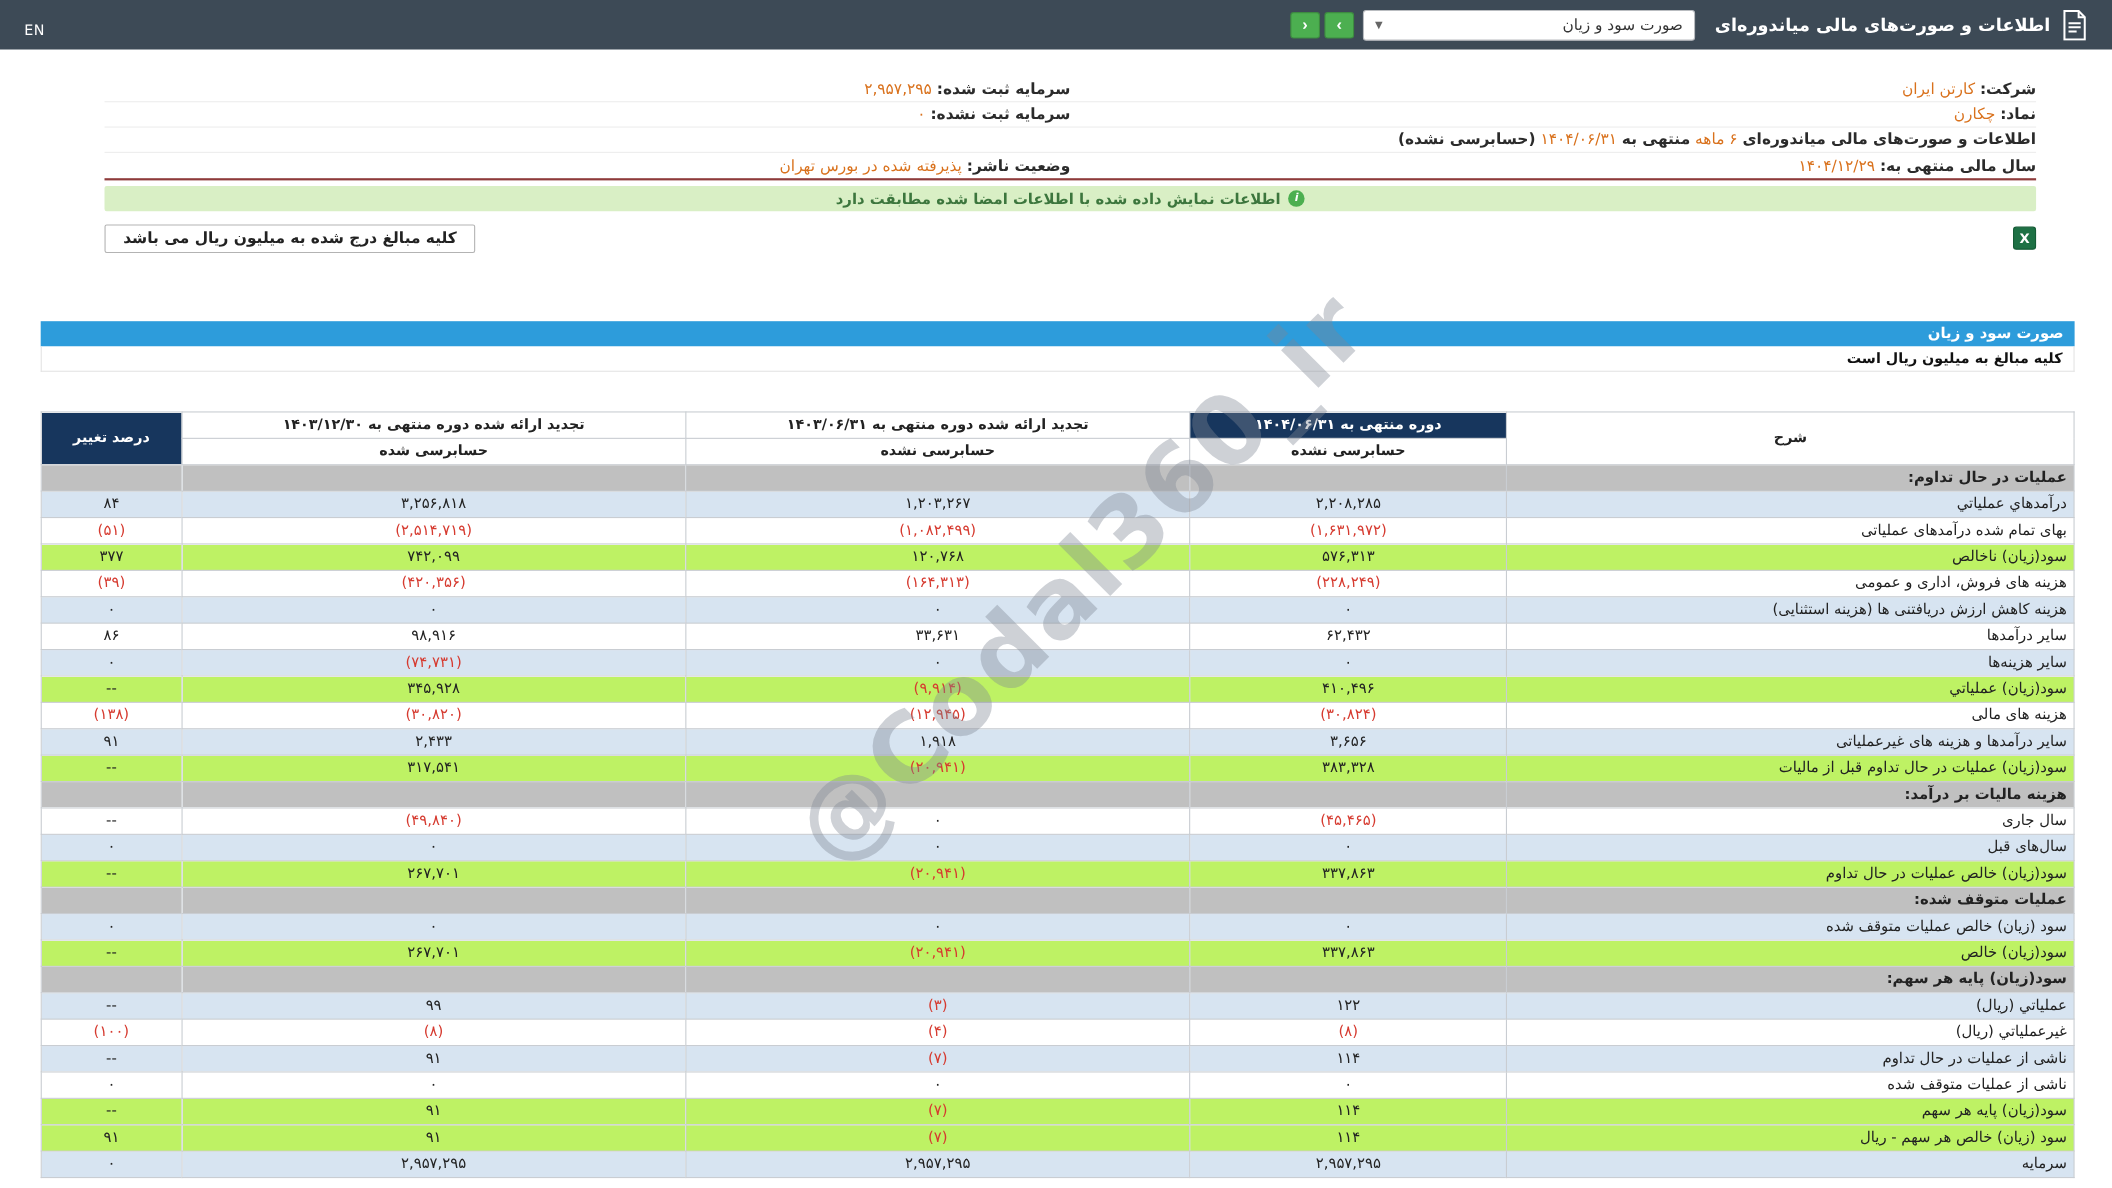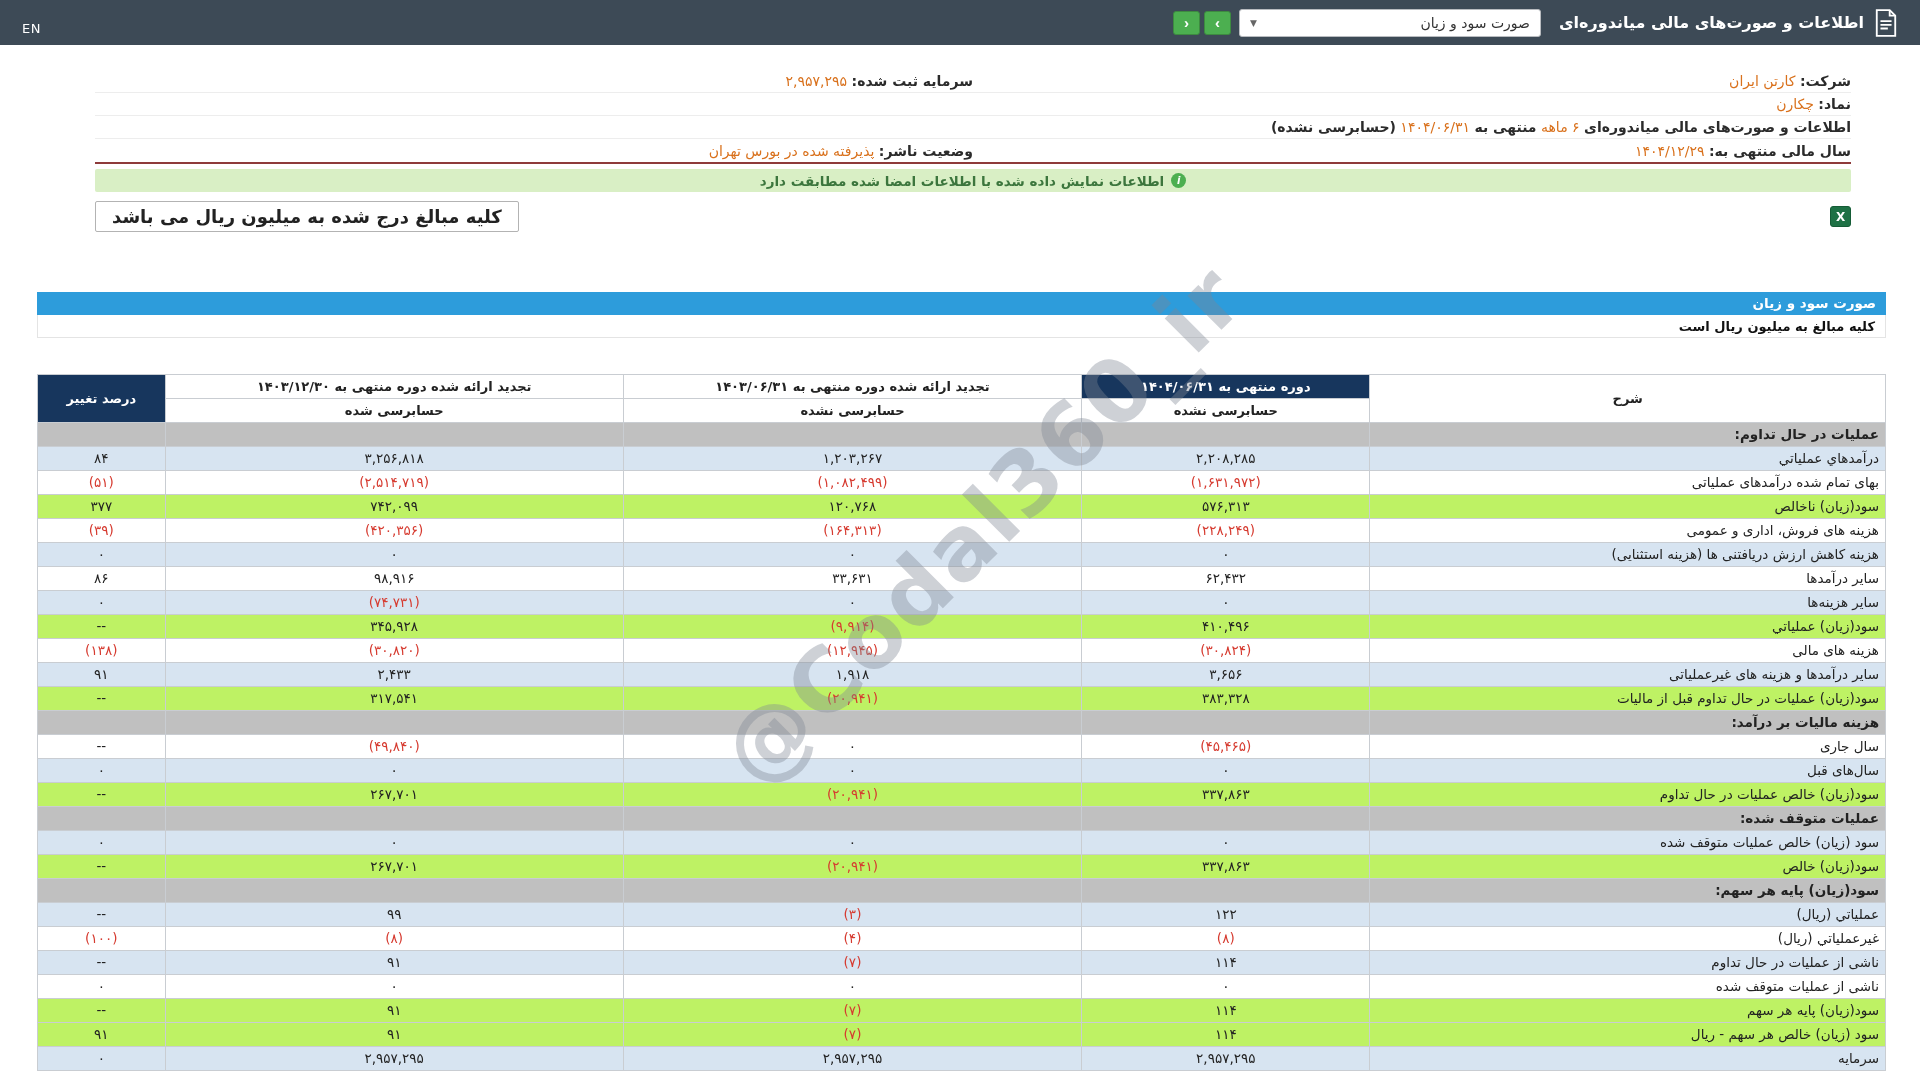--- a/index.html
+++ b/index.html
@@ -35,21 +35,21 @@
   .info-icon { width:15px; height:15px; border-radius:50%; background:#4caf50; color:#fff;
                font-size:10px; font-weight:bold; display:flex; align-items:center; justify-content:center;
                font-style:italic; }
 
   
   .toolbar { margin:11px 69px 0 95px; height:27px; display:flex; align-items:center; }
   .excel-icon { width:21px; height:21px; background:#1e7145; border:1px solid #155c36; border-radius:3px;
                 color:#fff; font-size:12px; font-weight:bold; display:flex; align-items:center;
                 justify-content:center; cursor:pointer; }
   .unit-box { margin-inline-start:auto; border:1px solid #b3b3b3; background:#fff; border-radius:2px;
-              padding:4px 16px; font-size:18px; font-weight:bold; color:#222; white-space:nowrap; }
+              padding:4px 16px; font-size:14px; font-weight:bold; color:#222; white-space:nowrap; }
 
   
   .stmt-header { margin:62px 34px 0 37px; height:23px; line-height:23px; background:#2d9cdb;
                  color:#fff; font-weight:bold; font-size:13.5px; padding:0 10px; }
   .stmt-subtitle { margin:0 34px 0 37px; height:23px; line-height:23px; background:#fff;
                    border:1px solid #e4e4e4; border-top:none; font-weight:bold; font-size:13px;
                    color:#111; padding:0 10px;text-align:right; }
 
   
   .table-wrap { position:relative; margin:36px 34px 0 37px; }
@@ -101,20 +101,24 @@
     </div>
     <div class="info-cell">
       <span class="lbl">سرمایه ثبت شده:</span>
       <span class="val">۲,۹۵۷,۲۹۵</span>
     </div>
   </div>
   <div class="info-row">
     <div class="info-cell">
       <span class="lbl">نماد:</span>
       <a class="val">چکارن</a>
+    </div>
+    <div class="info-cell">
+      <span class="lbl">سرمایه ثبت نشده:</span>
+      <span class="val">۰</span>
     </div>
   </div>
   <div class="info-row">
     <div class="info-cell">
       <span class="lbl">اطلاعات و صورت‌های مالی میاندوره‌ای</span>
       <span class="val">۶ ماهه</span>
       <span class="lbl">منتهی به</span>
       <span class="val">۱۴۰۴/۰۶/۳۱</span>
       <span class="lbl">(حسابرسی نشده)</span>
     </div>

